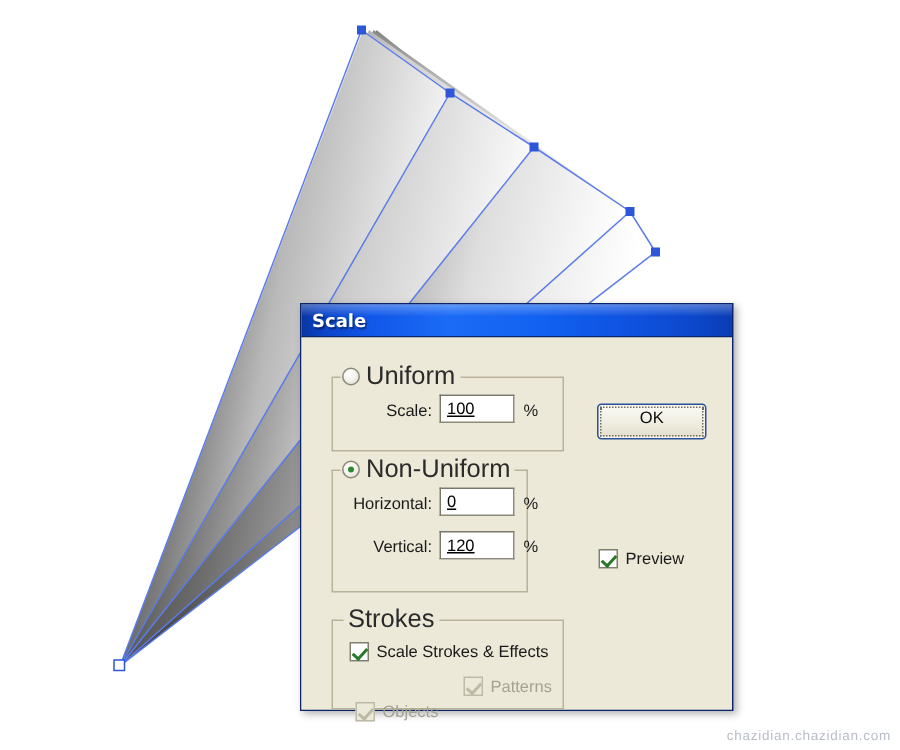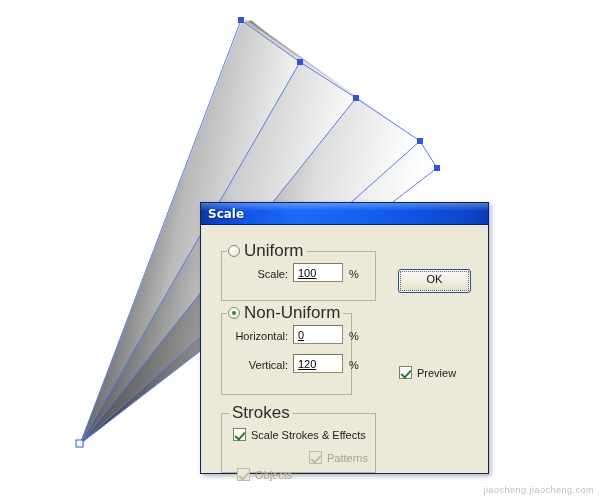--- a/index.html
+++ b/index.html
@@ -300,21 +300,21 @@
       <rect x="353" y="95" width="6" height="6"></rect>
       <rect x="417" y="138" width="6" height="6"></rect>
       <rect x="434" y="165" width="6" height="6"></rect>
     </g>
     <g>
       <rect x="76" y="440" width="7" height="7" fill="#ffffff" stroke="#2d56d8" stroke-width="1"></rect>
     </g>
   </svg>
 
   <div id="watermark">
-    <div class="wm-sub">jiaocheng.jiaocheng.com</div>
+    <div class="wm-sub">chazidian.chazidian.com</div>
   </div>
 </div>
 
 <div id="scale-dialog">
 
   <div id="titlebar">
     <span id="title-text">Scale</span>
   </div>
 
   <div id="dialog-body">

